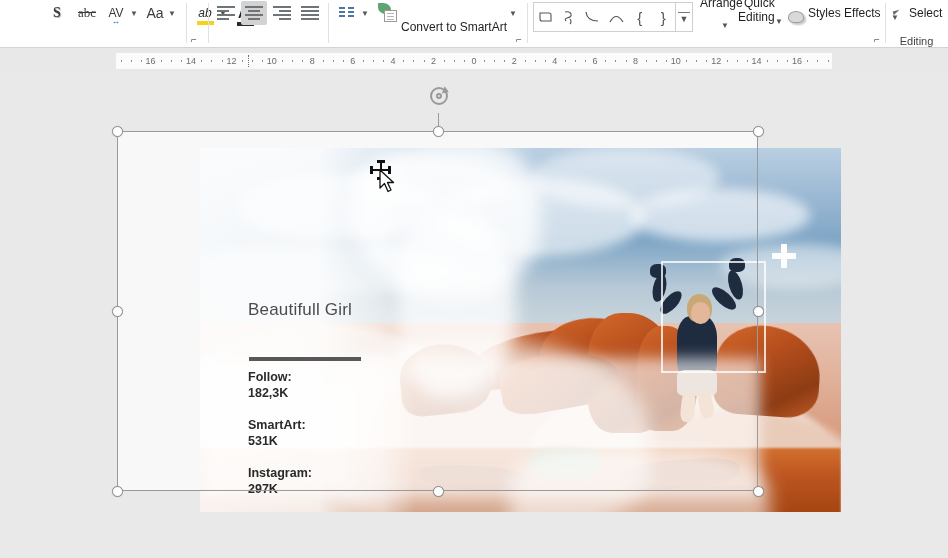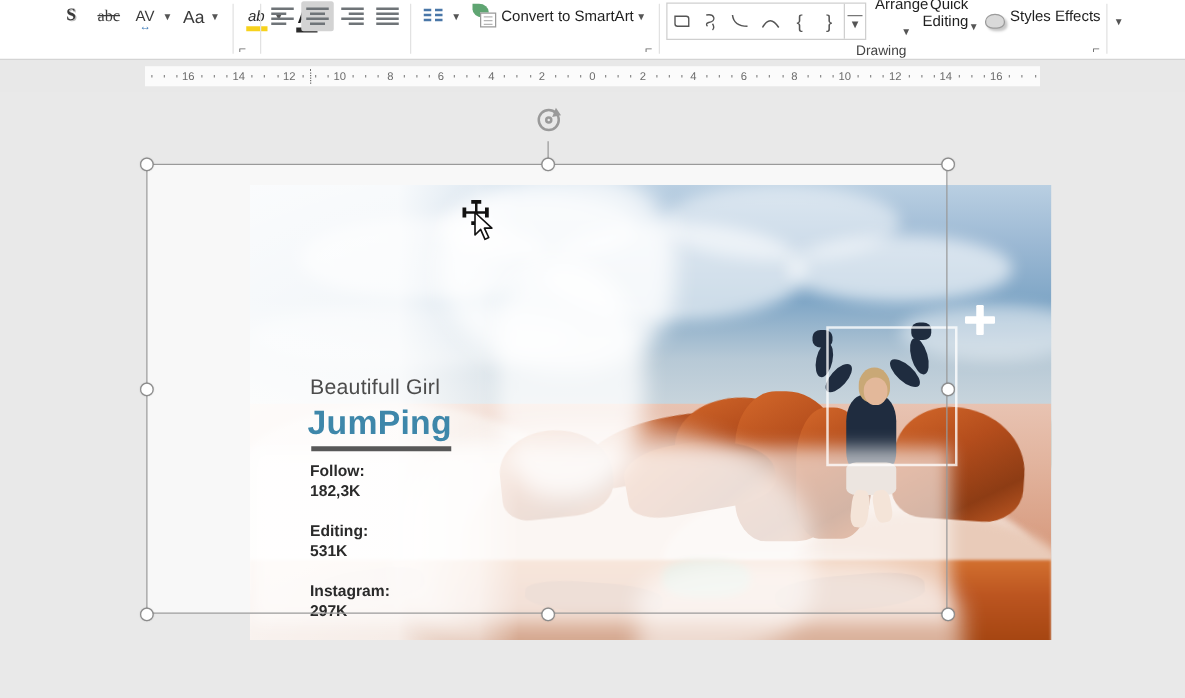--- a/index.html
+++ b/index.html
@@ -320,21 +320,21 @@
       <div class="icon-btn" style="left:172px; width:24px;">
         <span class="smartart-ico">
           <span class="leaf"></span>
           <span class="doc">
               <b></b>
               <b></b>
               <b></b>
             </span>
         </span>
       </div>
-      <div class="ribbon-text" style="left:196px; top:6px;">Convert to SmartArt</div>
+      <div class="ribbon-text" style="left:196px; top:20px;">Convert to SmartArt</div>
       <div class="icon-btn" style="left:303px; width:10px;">
           <span class="carat">▼</span>
         </div>
 
       <div class="dlg-launcher" style="left:308px;">⌐</div>
       <div class="rgroup-sep" style="left:322px;"></div>
     </div>
 
     <div class="rgroup" style="left:530px; width:355px;">
       <div class="shape-gallery" style="left:3px; width:160px;">
@@ -379,25 +379,31 @@
         </div>
 
       <div class="icon-btn" style="left:256px; top:4px; width:20px;">
           <span class="shapeeff-ico"></span>
         </div>
       <div class="ribbon-text" style="left:278px; top:6px;">Styles Effects</div>
       <div class="icon-btn" style="left:360px; top:4px; width:10px;">
           <span class="carat">▼</span>
         </div>
 
-      <div class="rgroup-label" style="left:30px; width:290px;">Drawing</div>
       <div class="dlg-launcher" style="left:341px;">⌐</div>
       <div class="rgroup-sep" style="left:355px;"></div>
     </div>
 
+    <div class="rgroup" style="left:885px; width:63px;">
+      <div class="icon-btn" style="left:5px; top:4px; width:16px;">
+          <span class="select-ico"></span>
+        </div>
+      <div class="ribbon-text" style="left:24px; top:6px;">Select</div>
+      <div class="rgroup-label">Editing</div>
+    </div>
   </div>
 
   <div class="ruler">
     <div class="ruler-track" style="left:116px; width:716px;">
 
       <div id="ruler-ticks">
           <div class="tick" style="left: 29.6px;">16</div>
           <div class="tick" style="left: 70px;">14</div>
           <div class="tick" style="left: 110.4px;">12</div>
           <div class="tick" style="left: 150.8px;">10</div>
@@ -537,26 +543,25 @@
       </div>
 
       <div class="fade-left"></div>
       <div class="fade-blob" style="left:150px; top:-10px; width:190px; height:160px; border-radius:50% 40% 45% 55%;"></div>
       <div class="fade-blob" style="left:196px; top:60px; width:120px; height:190px; border-radius:40% 60% 55% 45%;"></div>
       <div class="fade-blob" style="left:120px; top:190px; width:330px; height:190px; border-radius:40% 50% 30% 35%; background:rgba(255,255,255,.55);"></div>
       <div class="fade-bottom-panel"></div>
       <div class="fade-blob" style="left:310px; top:300px; width:260px; height:110px; border-radius:30% 40% 20% 25%; background:rgba(255,255,255,.58);"></div>
 
       <div class="txt-sub" style="left:48px; top:152px;">Beautifull Girl</div>
-      <div class="txt-title" style="left:46px; top:175px;">JumPing</div>
       <div class="title-rule" style="left:49px; top:209px; width:112px;"></div>
 
       <div class="stat-label" style="left:48px; top:222px;">Follow:</div>
       <div class="stat-value" style="left:48px; top:238px;">182,3K</div>
-      <div class="stat-label" style="left:48px; top:270px;">Editing:</div>
+      <div class="stat-label" style="left:48px; top:270px;">SmartArt:</div>
       <div class="stat-value" style="left:48px; top:286px;">531K</div>
       <div class="stat-label" style="left:48px; top:318px;">Instagram:</div>
       <div class="stat-value" style="left:48px; top:334px;">297K</div>
 
     </div>
 
     <div class="sel-box"></div>
 
     <div class="rot-stem" style="left:438px; top:39px; height:18px;"></div>
     <div class="rot-handle" style="left:430px; top:13px;">

